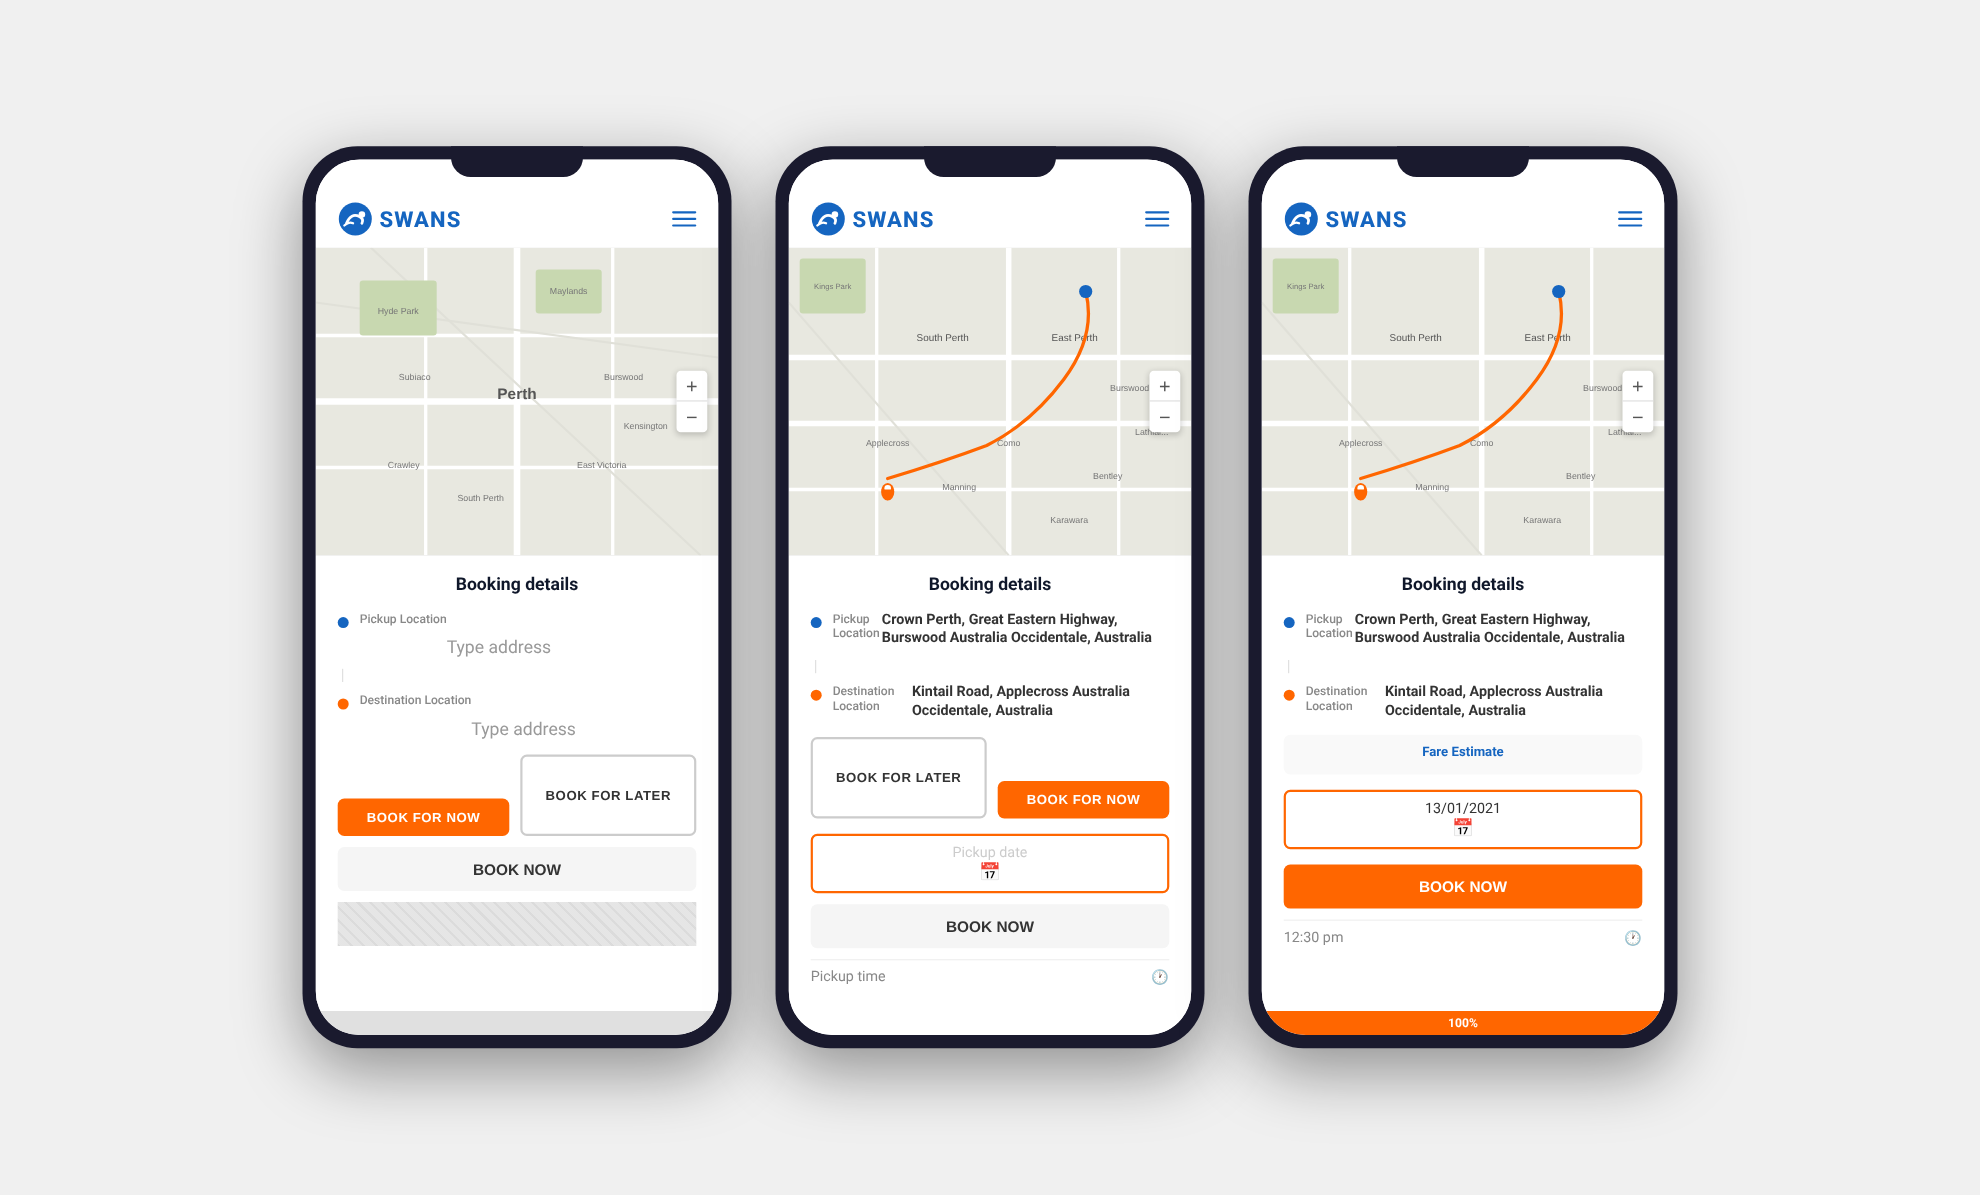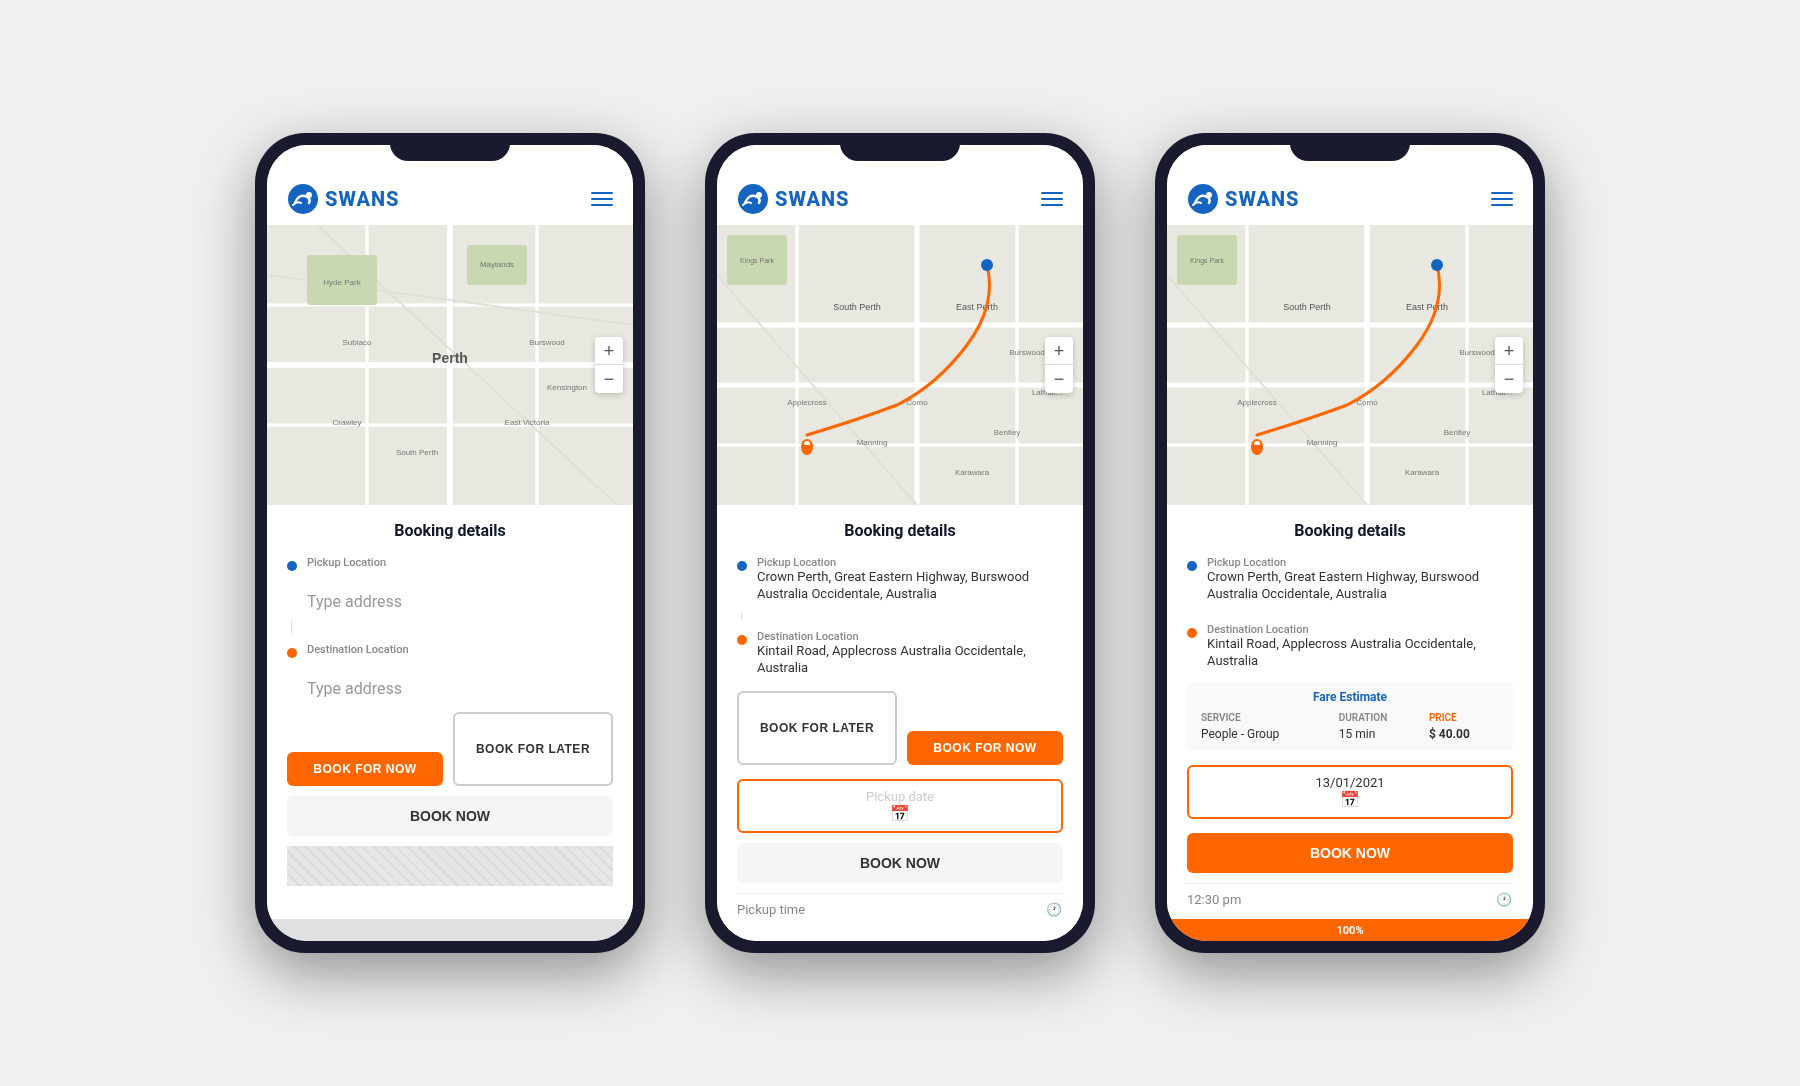--- a/index.html
+++ b/index.html
@@ -9,21 +9,21 @@
       justify-content: center;
       align-items: center;
       min-height: 1086px;
       width: 1800px;
       font-family: -apple-system, BlinkMacSystemFont, 'Segoe UI', Roboto, sans-serif;
       gap: 40px;
     }
 
     .phone-wrapper {
       display: flex;
-      gap: 60px;
+      gap: 40px;
       align-items: center;
       justify-content: center;
     }
 
     .phone {
       width: 390px;
       height: 820px;
       background: #1a1a2e;
       border-radius: 50px;
       padding: 12px;
@@ -175,33 +175,33 @@
       border-radius: 50%;
       flex-shrink: 0;
       margin-top: 5px;
     }
 
     .dot-blue { background: #1565c0; }
     .dot-orange { background: #ff6600; }
 
     .location-info {
       display: flex;
-      flex-direction: column;
+      flex-direction: row;
     }
 
     .location-label {
       font-size: 11px;
       color: #888;
       font-weight: 500;
     }
 
     .location-value {
       font-size: 13px;
       color: #333;
-      font-weight: 400;
+      font-weight: 700;
       line-height: 1.3;
     }
 
     .location-placeholder {
       font-size: 16px;
       color: #999;
       margin-top: 23px;
     }
 
     .location-connector {
@@ -658,34 +658,20 @@
         <div class="location-row">
           <div class="location-dot dot-orange"></div>
           <div class="location-info">
             <span class="location-label">Destination Location</span>
             <span class="location-value">Kintail Road, Applecross Australia Occidentale, Australia</span>
           </div>
         </div>
 
         <div class="fare-section">
           <div class="fare-title">Fare Estimate</div>
-          <table class="fare-table">
-            <tbody>
-                <tr>
-              <th>SERVICE</th>
-              <th>DURATION</th>
-              <th class="price-header" style="color: #ff6600;">PRICE</th>
-            </tr>
-            <tr>
-              <td>People - Group</td>
-              <td>15 min</td>
-              <td class="fare-price">$ 40.00</td>
-            </tr>
-          </tbody>
-            </table>
         </div>
 
         <div class="date-input-row">
           <span class="date-input-text" style="color: #333;">13/01/2021</span>
           <span class="calendar-icon">📅</span>
         </div>
 
         <button class="btn-book-orange">BOOK NOW</button>
 
         <div class="pickup-time-row">

